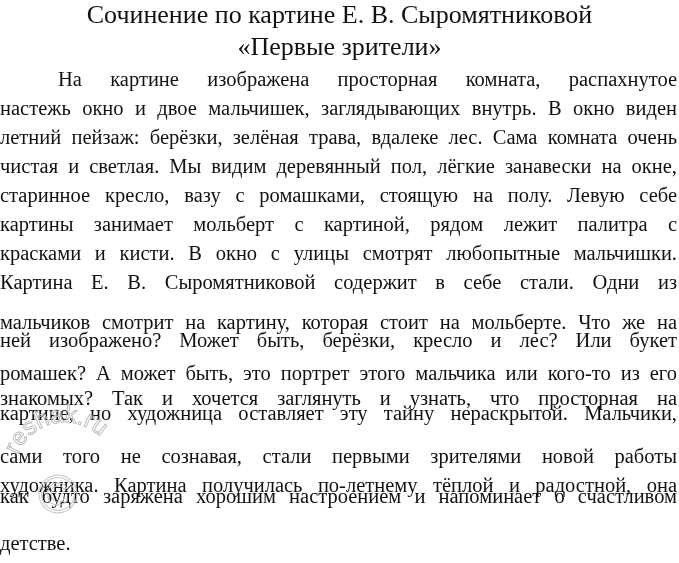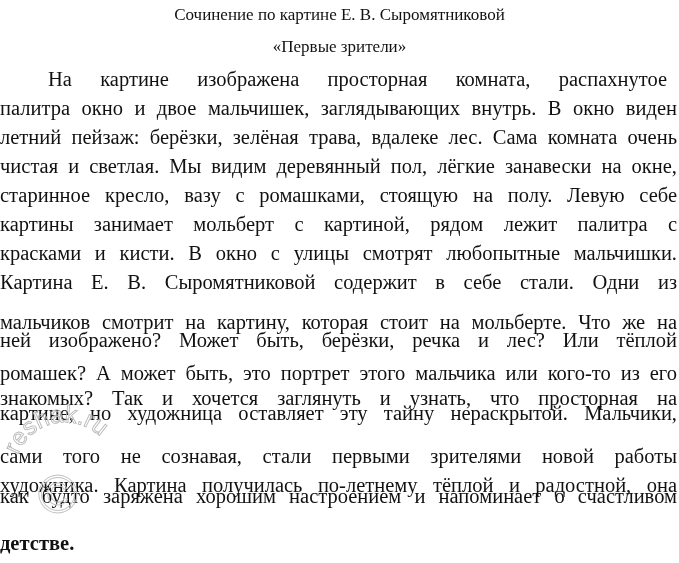--- a/index.html
+++ b/index.html
@@ -19,64 +19,64 @@
       position: absolute;
       left: 0;
       top: 0;
       width: 679px;
     }
     .title {
       position: absolute;
       left: 0;
       width: 679px;
       text-align: center;
-      font-size: 17px;
+      font-size: 26px;
       line-height: 24px;
       white-space: nowrap;
     }
     .title-1 { top: 3px; }
     .title-2 { top: 35px; }
     .line {
       position: absolute;
       left: 0;
       width: 677px;
       font-size: 20.5px;
       line-height: 24px;
       white-space: nowrap;
       text-align: justify;
       text-align-last: justify;
     }
-    .line.indent { left: 48px; width: 619px; }
-    .line.last { text-align-last: left; font-weight: bold; }
+    .line.indent { left: 58px; width: 619px; }
+    .line.last { text-align-last: left; }
     .watermark {
       position: absolute;
       left: 0;
       top: 395px;
       width: 130px;
       height: 170px;
       pointer-events: none;
     }
   </style>
 </head>
 <body>
 
 <div class="doc">
   <div class="title title-1">Сочинение по картине Е. В. Сыромятниковой</div>
   <div class="title title-2">«Первые зрители»</div>
 
   <div class="line indent" style="top:67px">На картине изображена просторная комната, распахнутое</div>
-  <div class="line" style="top:96px">палитра окно и двое мальчишек, заглядывающих внутрь. В окно виден</div>
+  <div class="line" style="top:96px">настежь окно и двое мальчишек, заглядывающих внутрь. В окно виден</div>
   <div class="line" style="top:125px">летний пейзаж: берёзки, зелёная трава, вдалеке лес. Сама комната очень</div>
   <div class="line" style="top:154px">чистая и светлая. Мы видим деревянный пол, лёгкие занавески на окне,</div>
   <div class="line" style="top:183px">старинное кресло, вазу с ромашками, стоящую на полу. Левую себе</div>
   <div class="line" style="top:212px">картины занимает мольберт с картиной, рядом лежит палитра с</div>
   <div class="line" style="top:241px">красками и кисти. В окно с улицы смотрят любопытные мальчишки.</div>
   <div class="line" style="top:270px">Картина Е. В. Сыромятниковой содержит в себе стали. Одни из</div>
   <div class="line" style="top:310px">мальчиков смотрит на картину, которая стоит на мольберте. Что же на</div>
-  <div class="line" style="top:328px">ней изображено? Может быть, берёзки, речка и лес? Или тёплой</div>
+  <div class="line" style="top:328px">ней изображено? Может быть, берёзки, кресло и лес? Или букет</div>
   <div class="line" style="top:361px">ромашек? А может быть, это портрет этого мальчика или кого-то из его</div>
   <div class="line" style="top:386px">знакомых? Так и хочется заглянуть и узнать, что просторная на</div>
   <div class="line" style="top:401px">картине, но художница оставляет эту тайну нераскрытой. Мальчики,</div>
   <div class="line" style="top:444px">сами того не сознавая, стали первыми зрителями новой работы</div>
   <div class="line" style="top:473px">художника. Картина получилась по-летнему тёплой и радостной, она</div>
   <div class="line" style="top:484px">как будто заряжена хорошим настроением и напоминает о счастливом</div>
   <div class="line last" style="top:531px">детстве.</div>
 </div>
 
 <svg class="watermark" viewBox="0 0 130 170" xmlns="http://www.w3.org/2000/svg">

